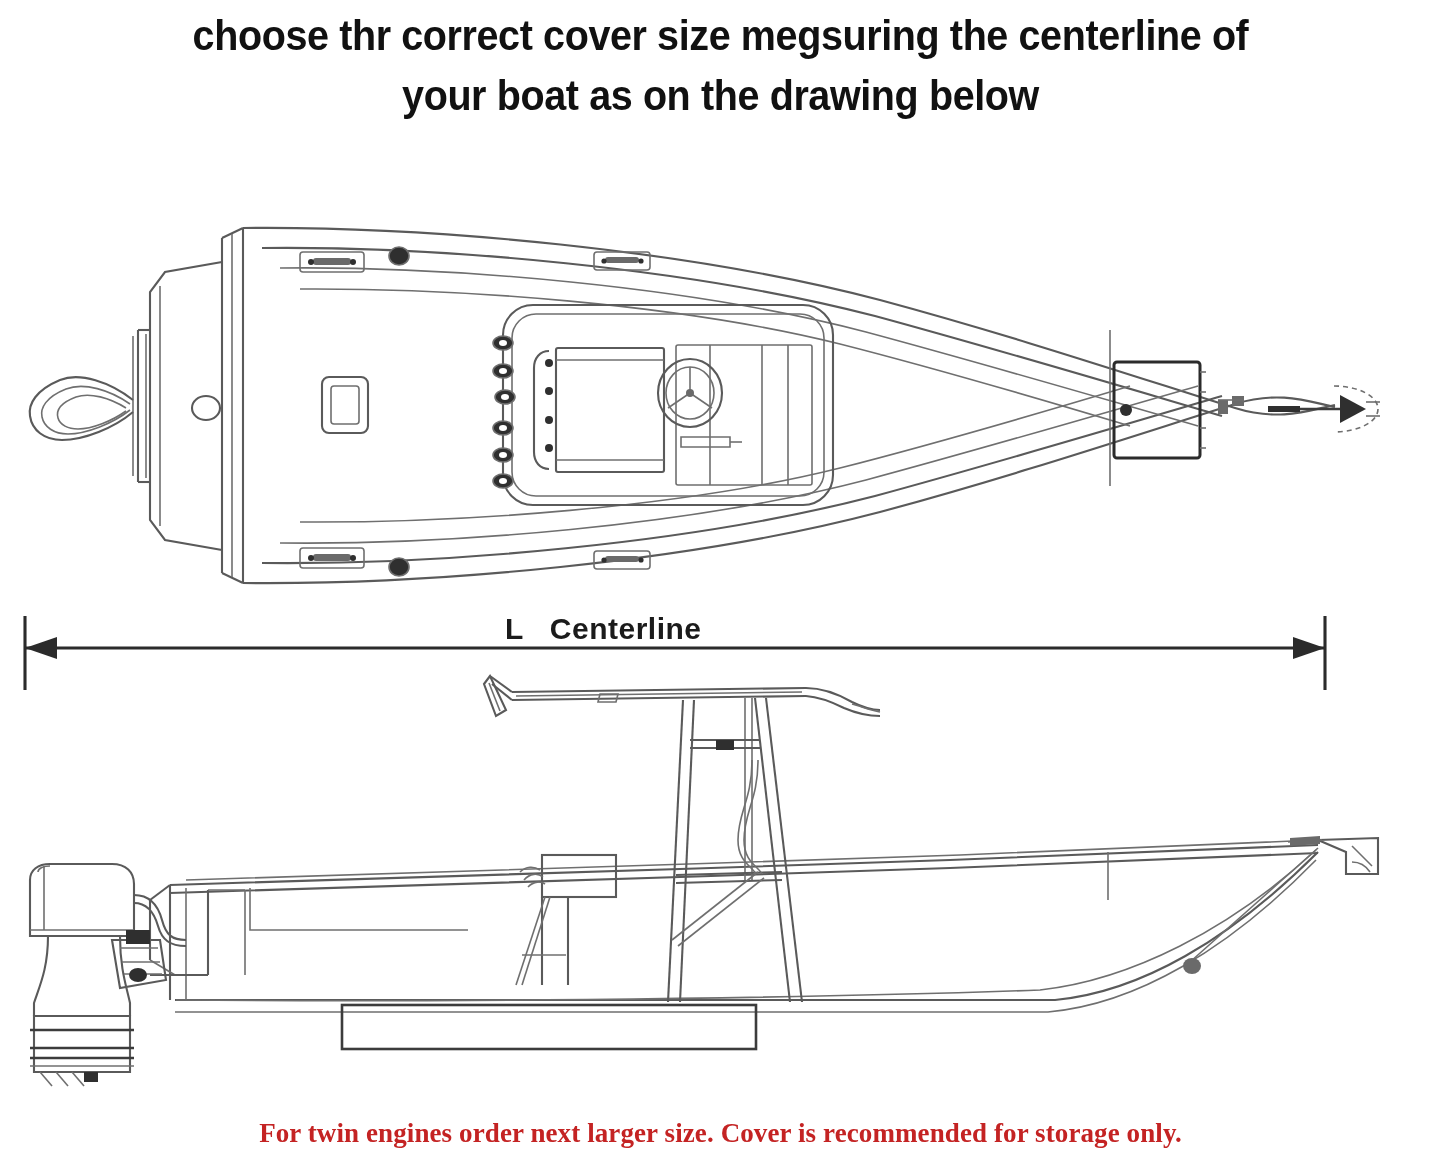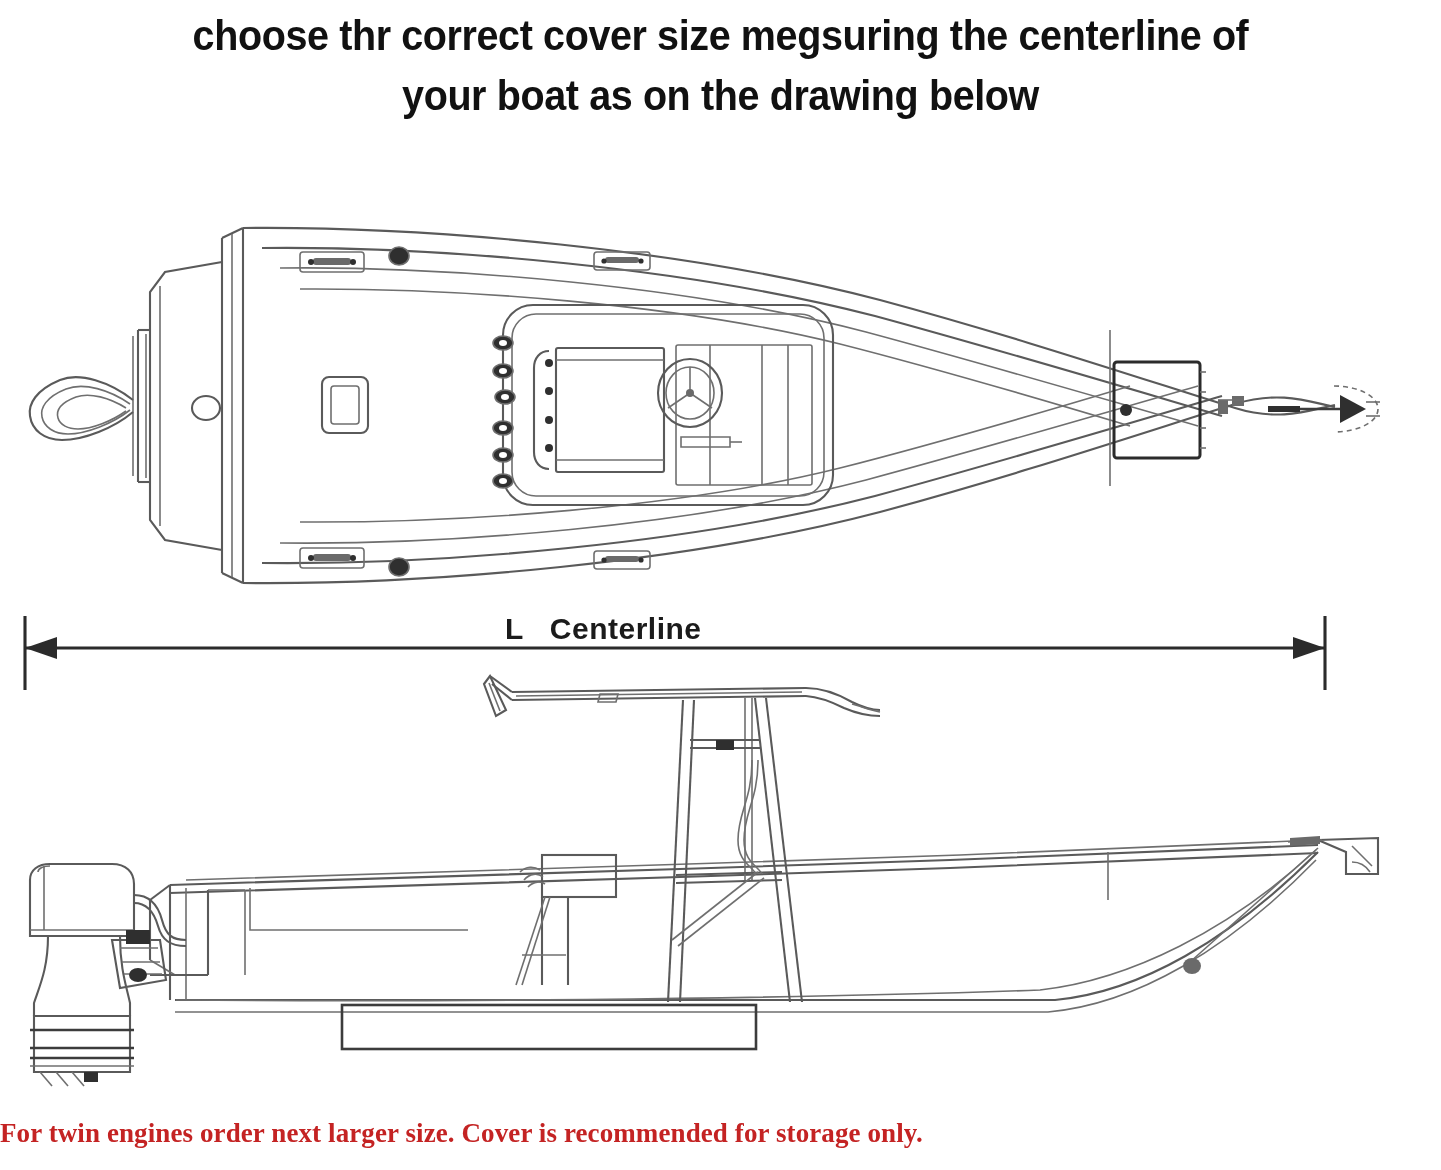--- a/index.html
+++ b/index.html
@@ -37,20 +37,21 @@
     transform-origin: 50% 0;
     white-space: pre-line;
   }
 
   
   #footer-note {
     position: absolute;
     left: 0;
     top: 1118px;
     width: 1441px;
+    text-align: center;
     font-family: "Liberation Serif", serif;
     font-weight: bold;
     font-size: 27px;
     letter-spacing: 0.1px;
     color: #c42323;
   }
 
   
   #drawing {
     position: absolute;

